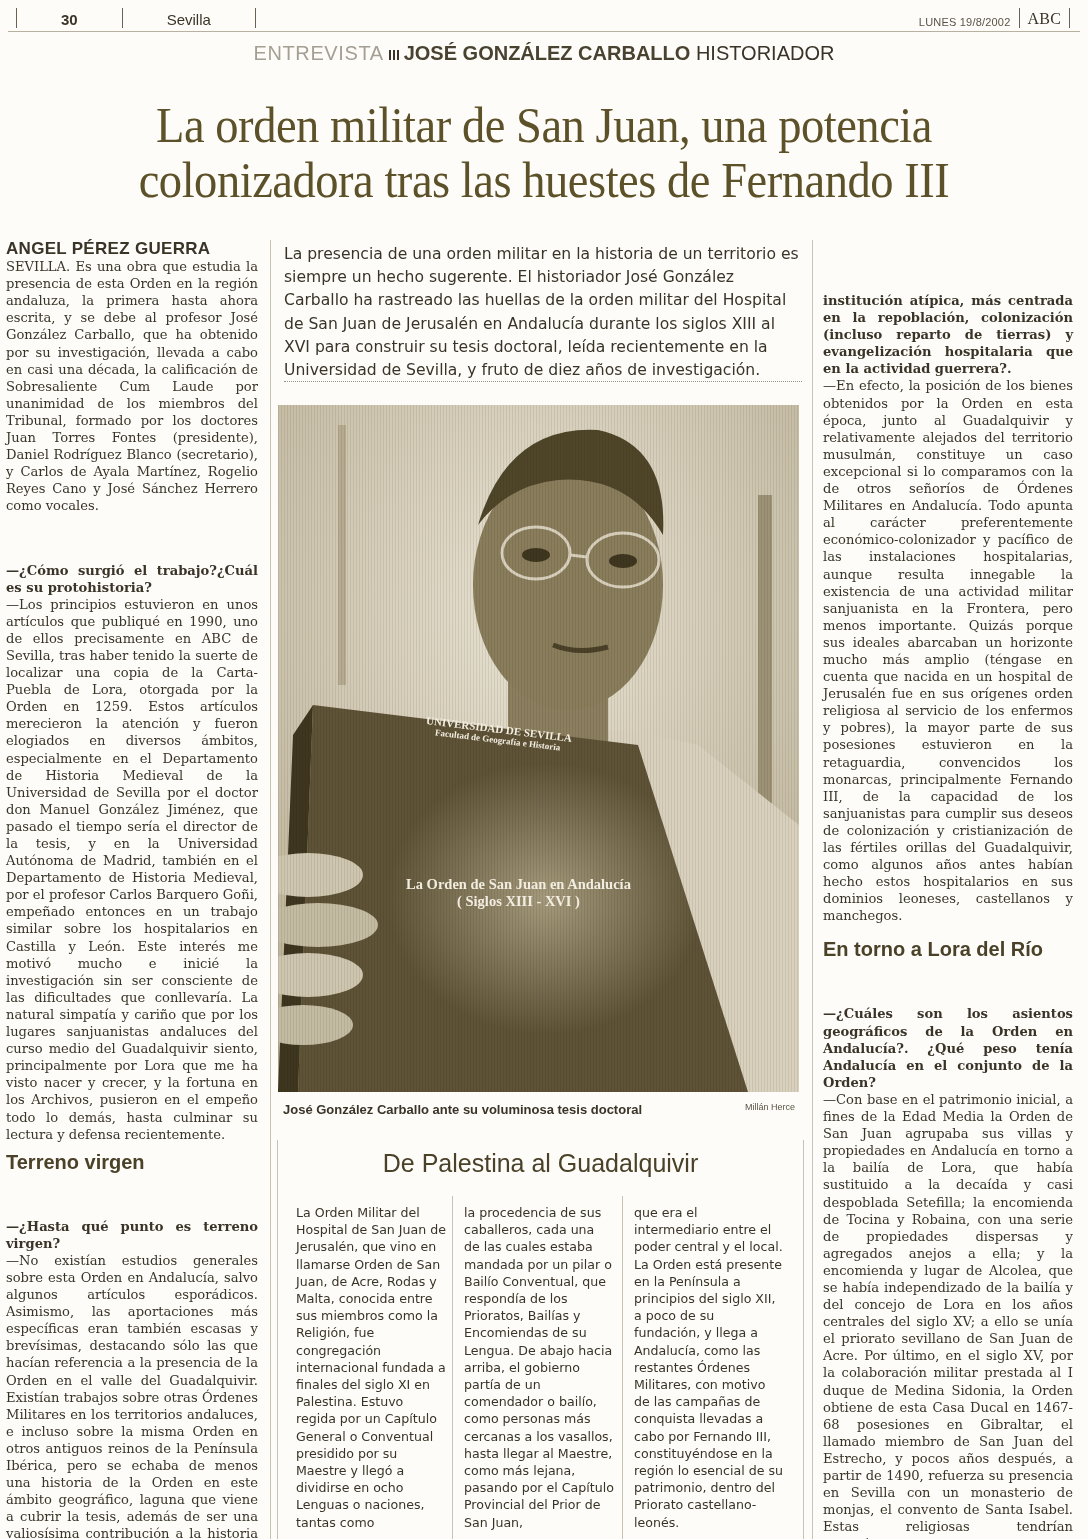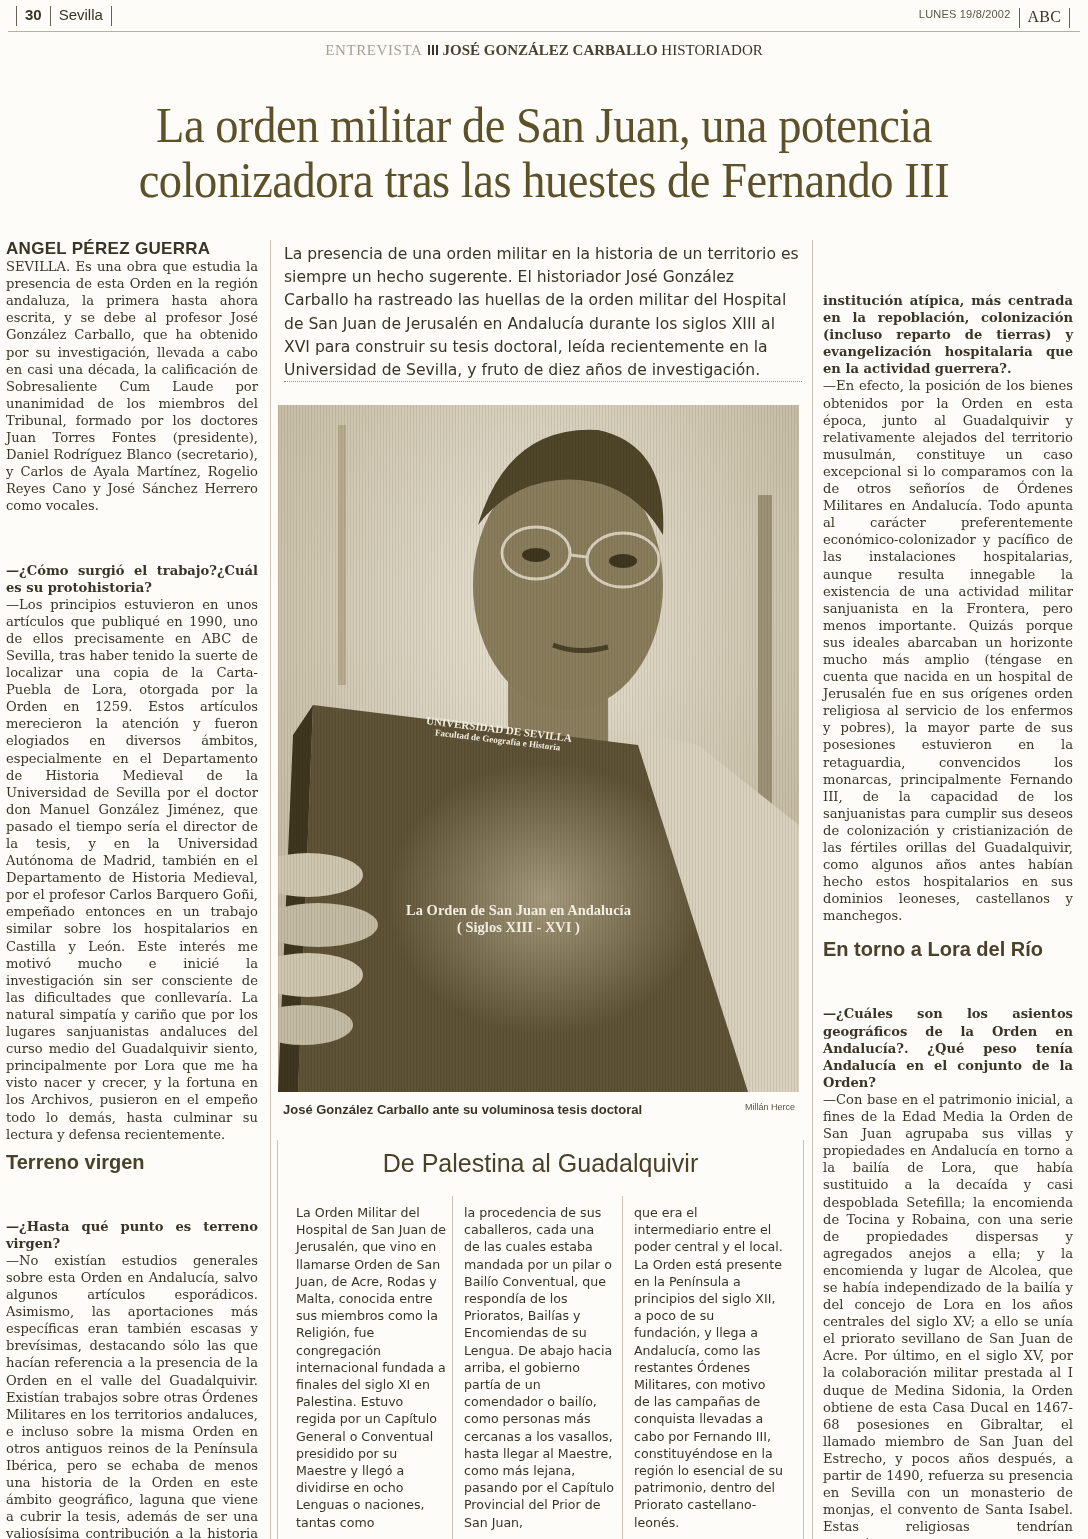--- a/index.html
+++ b/index.html
@@ -4,32 +4,32 @@
 <style>
   html, body { margin: 0; padding: 0; }
   body {
     width: 1088px; height: 1539px; position: relative; overflow: hidden;
     background: #fdfcf8; color: #3a3428;
     font-family: "DejaVu Serif", serif;
   }
   .abs { position: absolute; }
 
   
-  .folio { left: 8px; top: 6px; height: 22px; display: flex; align-items: flex-start;
-    font-family: "Liberation Sans", sans-serif; font-size: 15px; color: #3a3428; }
+  .folio { left: 8px; top: 6px; height: 22px; display: flex; align-items: flex-end;
+    font-family: "Liberation Sans", sans-serif; font-size: 15px; color: #3a3428; gap: 36px; }
   .folio .bar { display: inline-block; width: 1px; height: 20px; background: #6a6254; margin: 0 8px; }
   .folio .num { font-weight: bold; }
-  .dateline { right: 10px; top: 8px; height: 20px; display: flex; align-items: flex-start;
+  .dateline { right: 10px; top: 8px; height: 20px; display: flex; align-items: flex-end;
     font-family: "Liberation Sans", sans-serif; font-size: 11px; color: #5a5346; letter-spacing: 0.2px; padding-left: 8px; }
   .dateline .bar { display: inline-block; width: 1px; height: 20px; background: #6a6254; margin: 0 8px; }
   .dateline .brand { font-family: "Liberation Serif", serif; font-size: 16px; color: #3a3428; }
   .rule-top { left: 8px; right: 8px; top: 31px; height: 1px; background: #b8b0a0; }
 
   .kicker { left: 0; width: 1088px; top: 42px; text-align: center;
-    font-family: Liberation Serif, serif; font-size: 15px; color: #3a3428; }
+    font-family: Liberation Sans, sans-serif; font-size: 20px; color: #3a3428; }
   .kicker .label { color: #a59f93; letter-spacing: 0.6px; }
   .kicker .sep { display: inline-block; width: 10px; height: 10px; margin: 0 5px; vertical-align: 0px;
     background: repeating-linear-gradient(90deg, #3a3428 0 2px, transparent 2px 4px); }
   .kicker .name { font-weight: bold; color: #4a4230; }
 
   .headline { left: 0; width: 1088px; top: 98px; text-align: center;
     font-family: "Liberation Serif", serif; font-size: 50px; line-height: 55px; color: #5c5128;
     letter-spacing: -0.5px; transform: scaleX(0.93); transform-origin: center top; }
 
   
@@ -162,21 +162,21 @@
     <ellipse cx="30" cy="470" rx="55" ry="22" fill="#cfc6af"></ellipse>
     <ellipse cx="40" cy="520" rx="60" ry="22" fill="#c4bba3"></ellipse>
     <ellipse cx="30" cy="570" rx="55" ry="22" fill="#cfc6af"></ellipse>
     <ellipse cx="25" cy="620" rx="50" ry="20" fill="#c4bba3"></ellipse>
     <rect width="521" height="687" fill="url(#scan)"></rect>
   </svg>
   <div class="cover-title" style="top:318px; font-size:11px; transform:rotate(7deg); left:-40px;">
     <div>UNIVERSIDAD DE SEVILLA</div>
     <div style="font-size:9px;">Facultad de Geografía e Historia</div>
   </div>
-  <div class="cover-title" style="top:497px; font-size:14.5px; left:-20px;">
+  <div class="cover-title" style="top:471px; font-size:14.5px; left:-20px;">
     <div>La Orden de San Juan en Andalucía</div>
     <div>( Siglos XIII - XVI )</div>
   </div>
 </div>
 
 <div class="abs caption">José González Carballo ante su voluminosa tesis doctoral</div>
 <div class="abs credit">Millán Herce</div>
 
 <div class="abs vrule box-l"></div>
 <div class="abs vrule box-r"></div>

